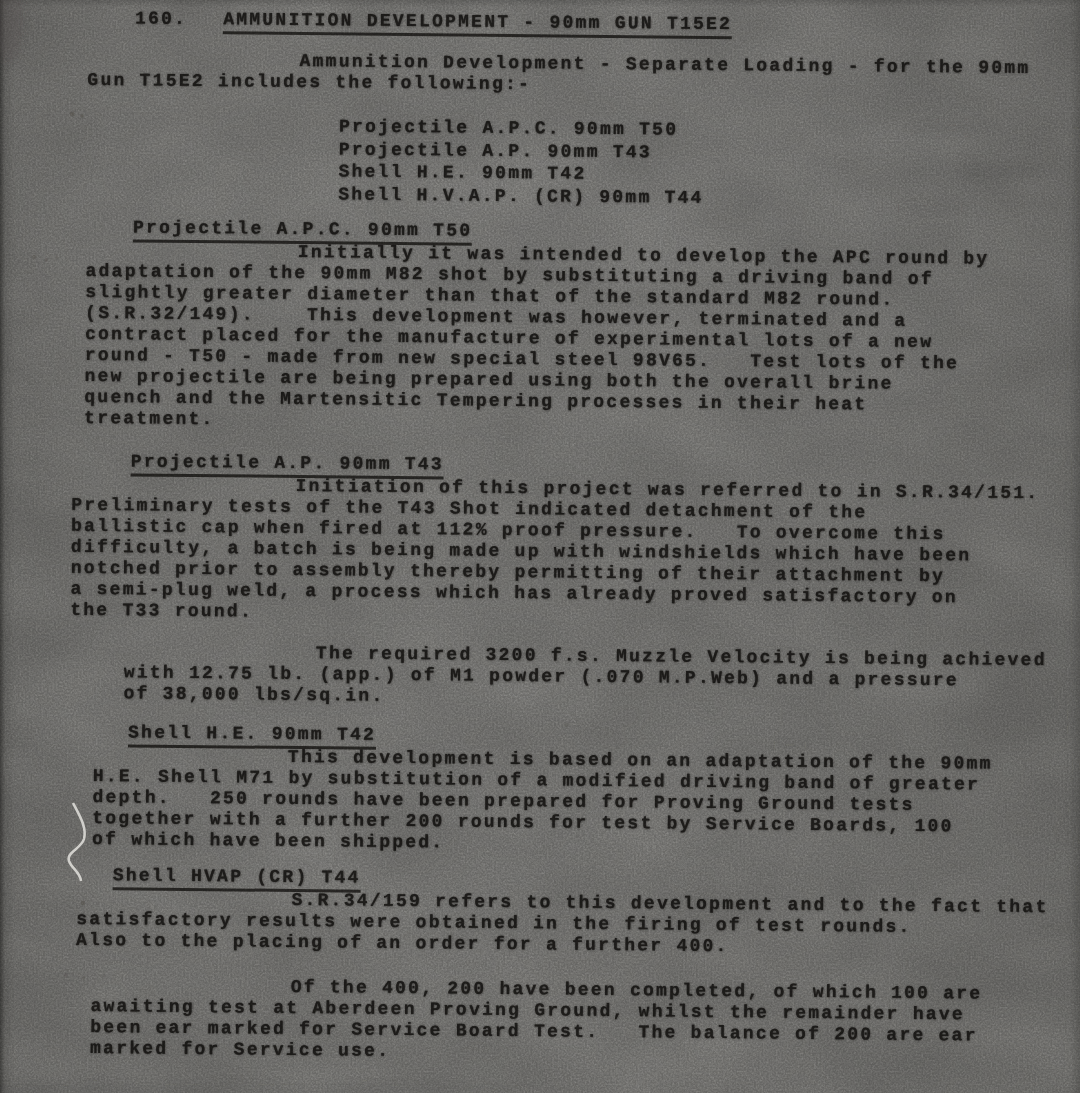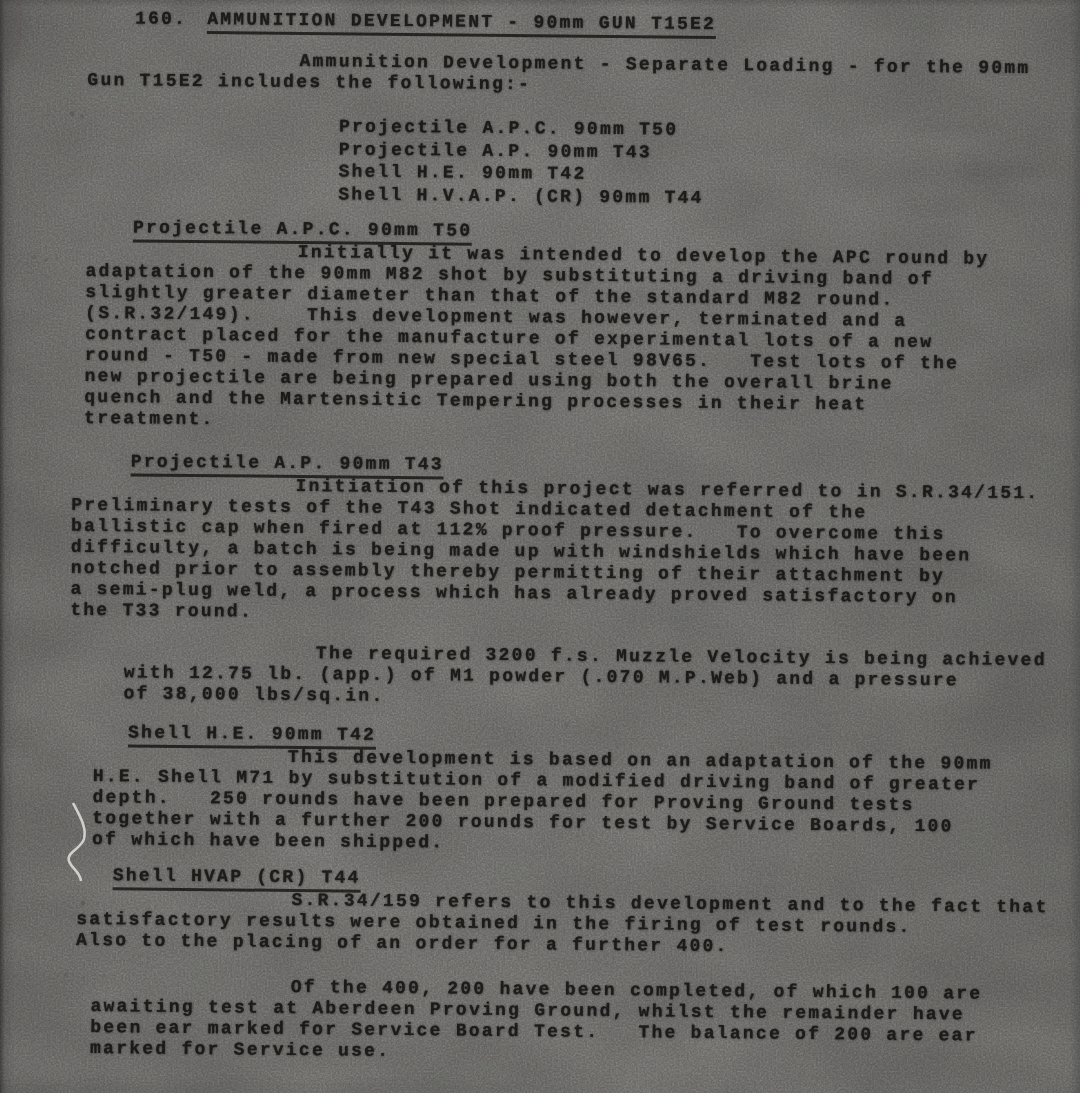--- a/index.html
+++ b/index.html
@@ -14,21 +14,21 @@
       linear-gradient(90deg, #a3a29e 0%, #adaca8 10%, #b0afab 45%, #abaaa6 80%, #a2a19d 100%);
     font-family:"Liberation Mono","DejaVu Sans Mono",monospace;
   }
   .content{
     position:absolute;left:0;top:0;width:1010px;padding:8px 0 0 88px;
     transform:rotate(0.55deg);transform-origin:90px 15px;
     color:#2e2c29;font-size:18px;font-weight:700;line-height:21px;letter-spacing:2.25px;
     text-shadow:0 0 1.4px rgba(46,44,41,0.80), 0.6px 0.8px 2.2px rgba(46,44,41,0.32);
   }
   .title-line{margin-left:47px;white-space:nowrap;}
-  .num{margin-right:20px;font-family:Liberation Mono, monospace;}
+  .num{margin-right:36px;font-family:Liberation Mono, monospace;}
   .u{border-bottom:3px solid rgba(40,38,34,0.85);padding-bottom:2px;}
   .para{white-space:pre-wrap;}
   .intro{margin-top:20px;text-indent:212px;}
   .list{margin-top:22px;margin-left:252px;line-height:22.5px;white-space:pre-wrap;}
   section{display:block;}
   .sec-h{margin-left:47px;margin-bottom:2px;}
   .s1{margin-top:14px;}
   .s2{margin-top:22px;}
   .s3{margin-top:18px;}
   .s4{margin-top:15px;}

